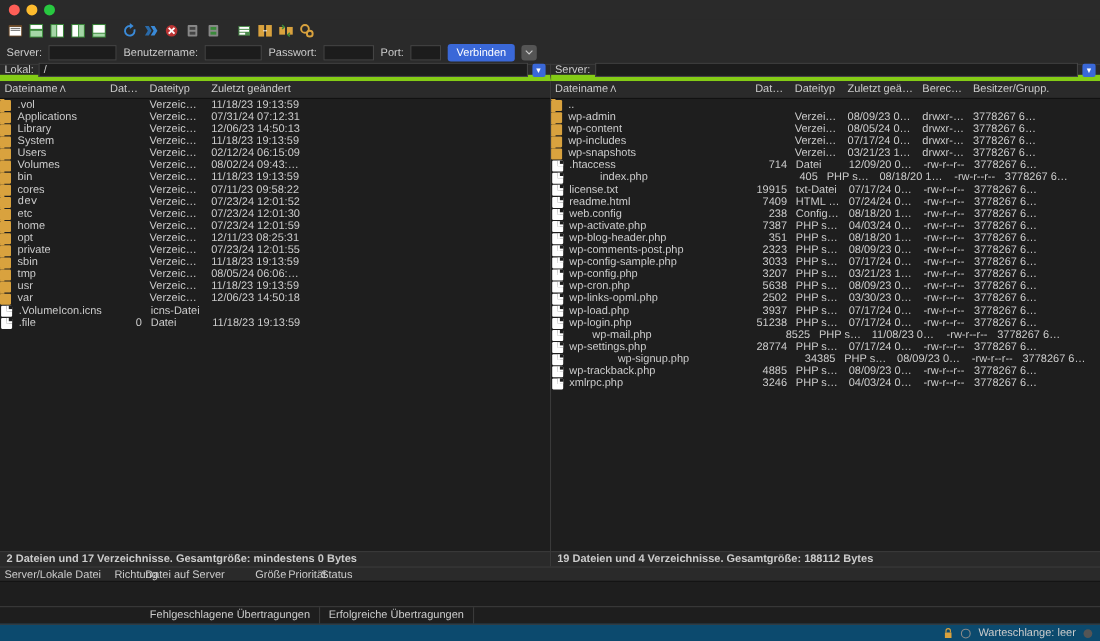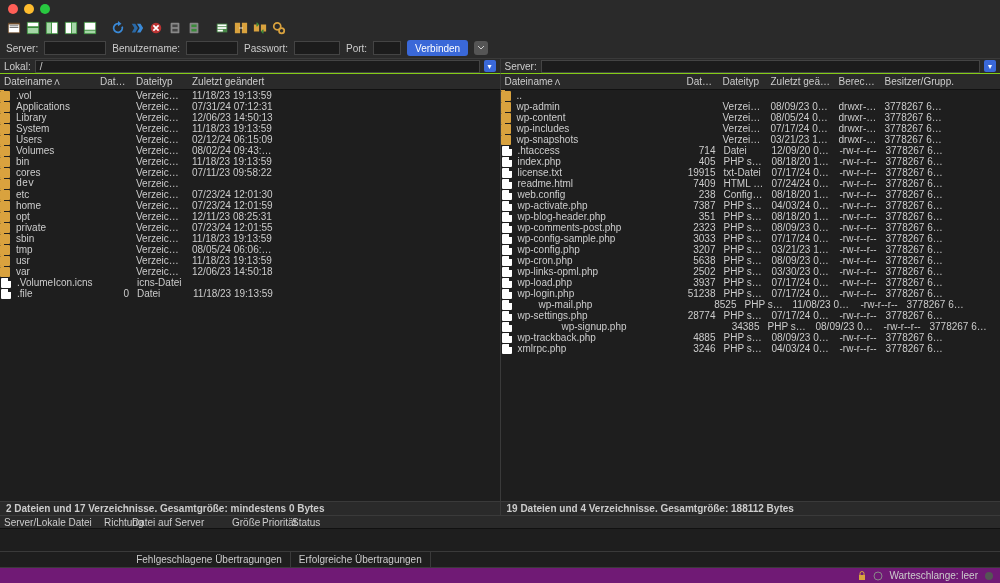--- a/index.html
+++ b/index.html
@@ -14,21 +14,21 @@
 .tb-ico svg { width: 14px; height: 14px; }
 
 .quick { height: 20px; display: flex; align-items: center; gap: 6px; padding: 2px 6px; }
 .quick label { color: #ccc; }
 .quick input { background: #1c1c1c; border: 1px solid #444; color: #ccc; height: 14px; padding: 1px 4px; font-size: 10px; }
 .quick input.host { width: 62px; } .quick input.user { width: 52px; } .quick input.pass { width: 46px; } .quick input.port { width: 28px; }
 .quick button { background: #3a68d8; color: #fff; border: none; height: 16px; padding: 0 8px; font-size: 10px; border-radius: 3px; cursor: pointer; }
 .quick .split { width: 14px; height: 14px; background: #555; border-radius: 3px; display:flex; align-items:center; justify-content:center; }
 
 .navrow { height: 16px; display: flex; }
-.nav-half { flex: 1; display: flex; align-items: center; padding: 4px 4px; gap: 4px; border-top: 1px solid #3a3a3a; border-bottom: 1px solid #84cc16; }
+.nav-half { flex: 1; display: flex; align-items: center; padding: 4px 4px; gap: 4px; border-top: 1px solid #3a3a3a; border-bottom: 6px solid #84cc16; }
 .nav-half.left { border-right: 1px solid #3a3a3a; }
 .nav-half label { color: #ccc; }
 .nav-half .path { flex: 1; background: #1c1c1c; border: 1px solid #444; height: 13px; color: #ccc; padding: 0 4px; }
 .nav-half .dd { width: 12px; height: 12px; background: #3a68d8; border-radius: 2px; display:flex; align-items:center; justify-content:center; color:#fff; font-size:8px; }
 
 .panes { flex: 1; display: flex; min-height: 0; }
 .pane { flex: 1; display: flex; flex-direction: column; min-width: 0; background: #1e1e1e; }
 .pane.left { border-right: 1px solid #3a3a3a; }
 .cols { height: 16px; display: flex; align-items: center; background: #2a2a2a; border-bottom: 1px solid #111; }
 .col { padding: 0 4px; white-space: nowrap; overflow: hidden; text-overflow: ellipsis; color:#ccc; }
@@ -49,21 +49,21 @@
 .statuses .status { flex:1; } .statuses .status:first-child { border-right:1px solid #3a3a3a; }
 
 .qhead { height: 14px; display: flex; align-items: center; background: #2a2a2a; border-top:1px solid #3a3a3a; border-bottom:1px solid #111; }
 .qhead span { padding: 0 4px; color:#ccc; }
 .q1{width:100px;} .q2{width:28px;} .q3{width:100px;} .q4{width:30px;} .q5{width:30px;} .q6{flex:1;}
 .queue { height: 22px; background: #1e1e1e; }
 
 .tabs { height: 16px; display: flex; align-items: stretch; background: #1e1e1e; border-top: 1px solid #3a3a3a; }
 .tab { padding: 2px 8px; display: flex; align-items: center; color: #ccc; border-right: 1px solid #3a3a3a; }
 .tab.active { background: #383838; margin-top: 24px; }
-.statusbar { height: 16px; display: flex; align-items: center; justify-content: flex-end; padding: 0 6px; gap: 6px; background: #701a75; border-top: 1px solid #3a3a3a; color:#ccc; }
+.statusbar { height: 16px; display: flex; align-items: center; justify-content: flex-end; padding: 0 6px; gap: 6px; background: #0c4a6e; border-top: 1px solid #3a3a3a; color:#ccc; }
 .sb-ico { width: 10px; height: 10px; }
 </style>
 </head>
 <body>
 
 <div class="titlebar">
   <div class="wbtn red"></div>
   <div class="wbtn yellow"></div>
   <div class="wbtn green"></div>
 </div>
@@ -261,20 +261,21 @@
           <span class="col c-name" style="flex: 0 0 84px;">cores</span>
           <span class="col c-size"></span>
           <span class="col c-type">Verzeichnis</span>
           <span class="col c-mod">07/11/23 09:58:22</span>
         </div>
         <div class="row">
           <div class="ico fldr"></div>
           <span class="col c-name" style="flex: 0 0 84px; font-family: Liberation Mono, monospace;">dev</span>
           <span class="col c-size"></span>
           <span class="col c-type">Verzeichnis</span>
+          <span class="col c-mod">07/23/24 12:01:52</span>
         </div>
         <div class="row">
           <div class="ico fldr"></div>
           <span class="col c-name" style="flex: 0 0 84px;">etc</span>
           <span class="col c-size"></span>
           <span class="col c-type">Verzeichnis</span>
           <span class="col c-mod">07/23/24 12:01:30</span>
         </div>
         <div class="row">
           <div class="ico fldr"></div>
@@ -400,21 +401,21 @@
           <div class="ico file"></div>
           <span class="col c-name" style="flex: 0 0 170px;">.htaccess</span>
           <span class="col c-size">714</span>
           <span class="col c-type">Datei</span>
           <span class="col c-mod">12/09/20 04:…</span>
           <span class="col c-perm">-rw-r--r--</span>
           <span class="col c-own">3778267 6…</span>
         </div>
         <div class="row">
           <div class="ico file"></div>
-          <span class="col c-name" style="flex: 0 0 170px;">index.php</span>
+          <span class="col c-name" style="flex: 0 0 170px; margin-left: 28px;">index.php</span>
           <span class="col c-size">405</span>
           <span class="col c-type">PHP sour…</span>
           <span class="col c-mod">08/18/20 15:…</span>
           <span class="col c-perm">-rw-r--r--</span>
           <span class="col c-own">3778267 6…</span>
         </div>
         <div class="row">
           <div class="ico file"></div>
           <span class="col c-name" style="flex: 0 0 170px;">license.txt</span>
           <span class="col c-size">19915</span>

